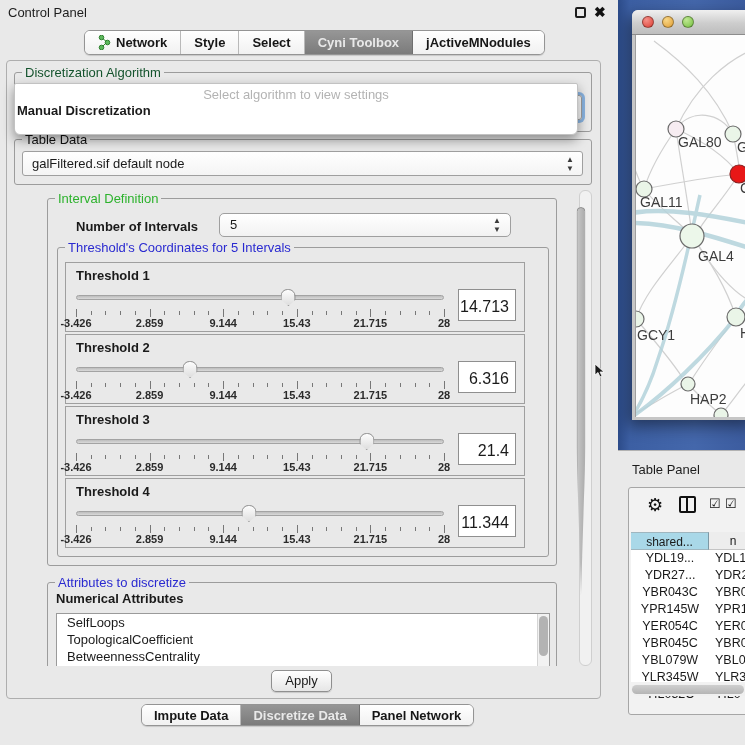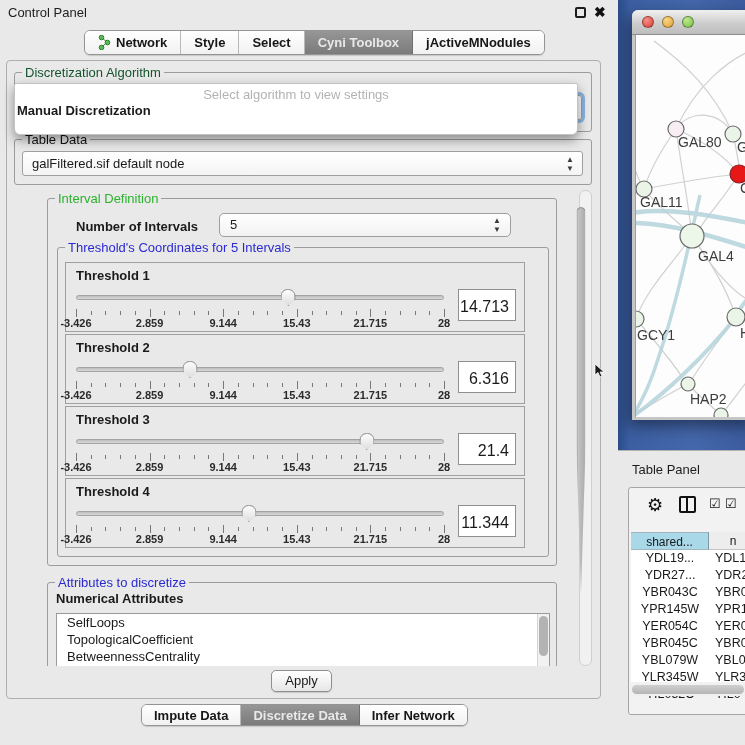--- a/index.html
+++ b/index.html
@@ -392,21 +392,21 @@
     <div class="apply-btn">Apply</div>
 
     <div class="seg" style="left:141px; top:704px; height:22px;">
       <div class="item" style="padding:0 12px;">
           <span>Impute Data</span>
         </div>
       <div class="item selected" style="padding:0 12px;">
           <span>Discretize Data</span>
         </div>
       <div class="item" style="padding:0 12px;">
-          <span>Infer Network</span>
+          <span>Panel Network</span>
         </div>
     </div>
   </div>
 
   <div class="right-side">
     <div class="desktop">
       <div class="mac-window">
         <div class="mac-titlebar">
           <span class="light red"></span>
           <span class="light yellow"></span>

